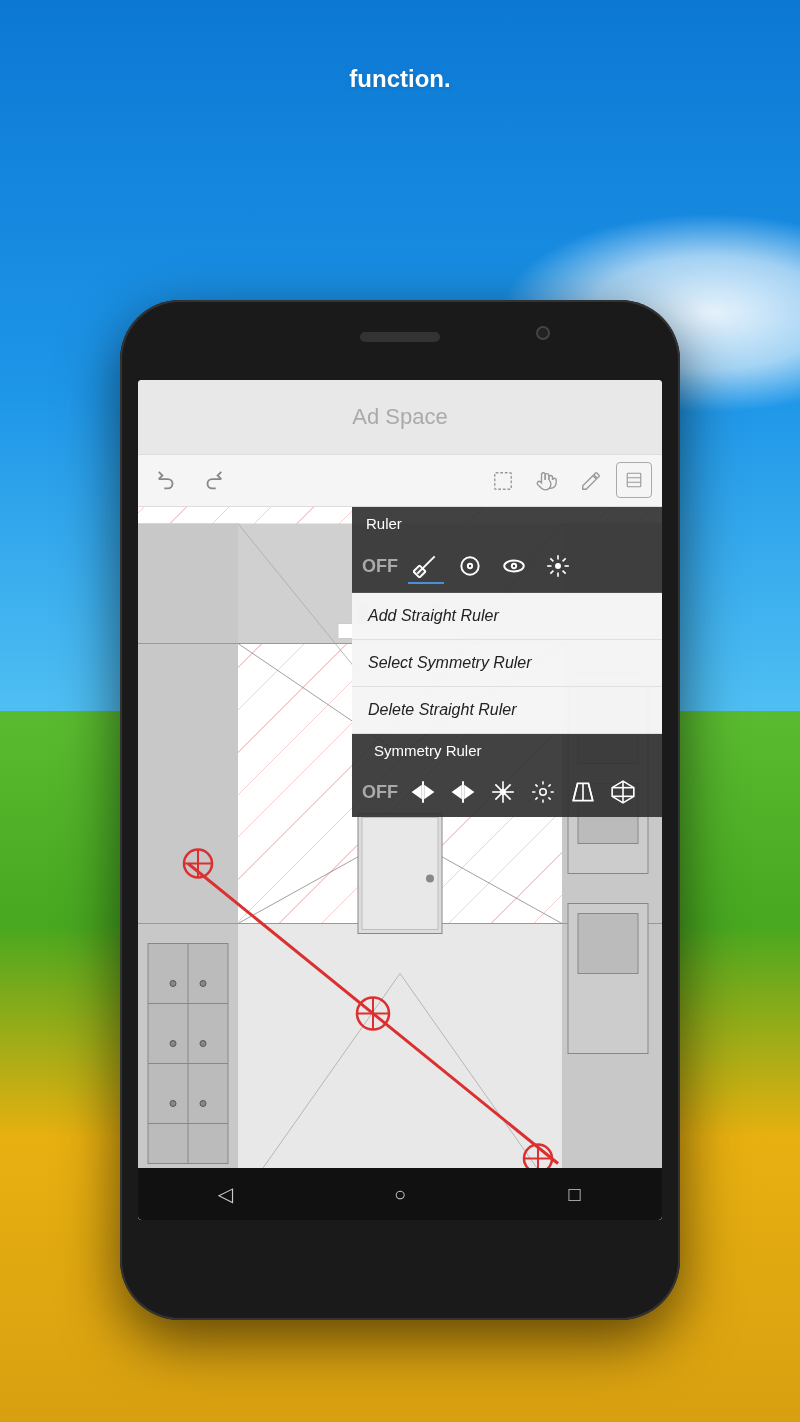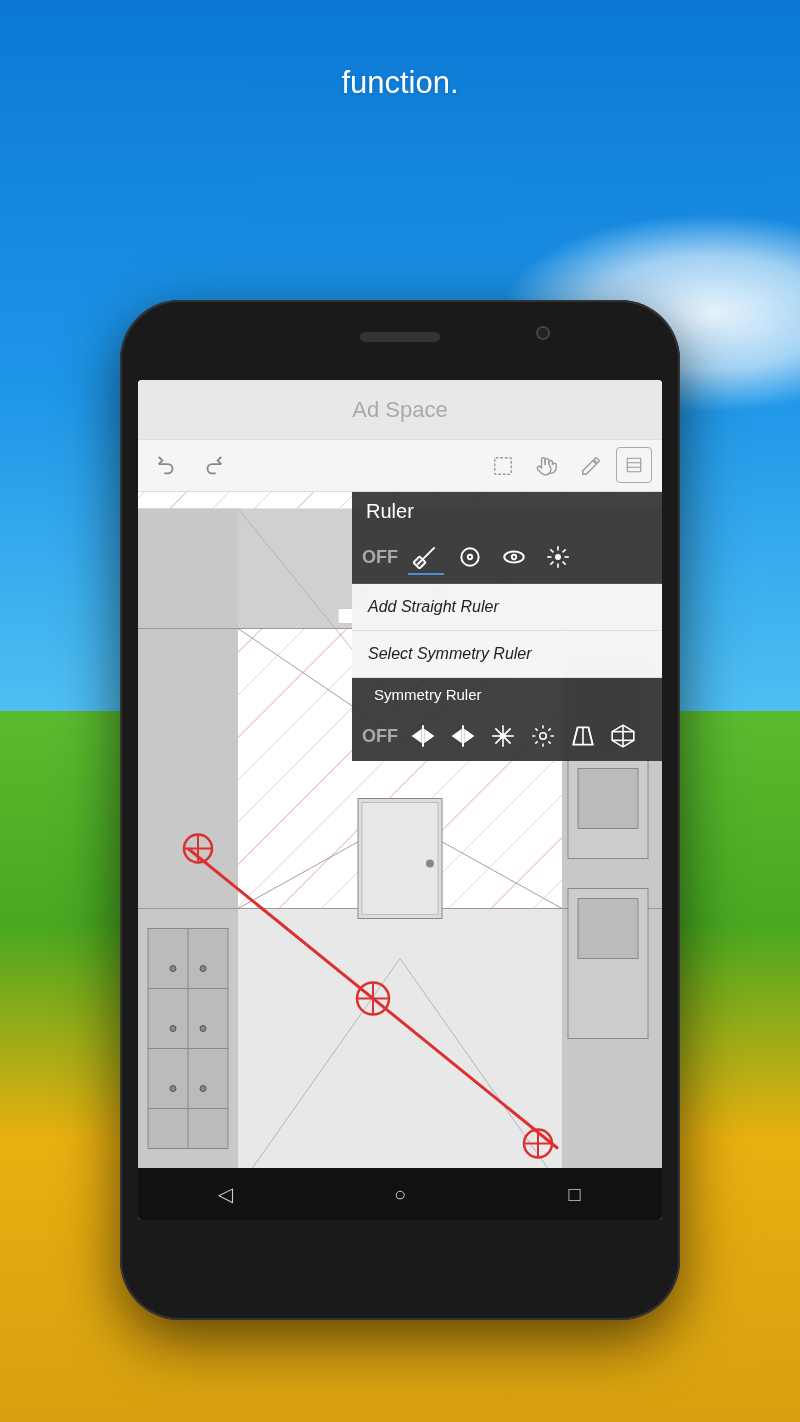--- a/index.html
+++ b/index.html
@@ -53,22 +53,22 @@
 
     .header-title {
       font-size: 52px;
       font-weight: 900;
       color: white;
       text-shadow: 0 2px 8px rgba(0,0,0,0.2);
       letter-spacing: 1px;
     }
 
     .header-subtitle {
-      font-size: 31px;
-      font-weight: 400;
+      font-size: 24px;
+      font-weight: 700;
       color: white;
       margin-top: 5px;
       text-shadow: 0 1px 4px rgba(0,0,0,0.15);
     }
 
     
     .phone-wrapper {
       position: absolute;
       top: 300px;
       left: 50%;
@@ -128,21 +128,21 @@
       height: 100%;
       background: #f0f0f0;
       overflow: hidden;
       position: relative;
       border-radius: 4px;
     }
 
     
     .ad-space {
       width: 100%;
-      height: 60px;
+      height: 75px;
       background: #e8e8e8;
       display: flex;
       align-items: center;
       justify-content: center;
       border-bottom: 1px solid #ddd;
     }
 
     .ad-text {
       font-size: 22px;
       color: #aaa;
@@ -224,21 +224,21 @@
       right: 0;
       width: 310px;
       background: transparent;
       z-index: 50;
     }
 
     .ruler-section-header {
       background: rgba(50,50,50,0.92);
       padding: 8px 14px;
       color: white;
-      font-size: 20px;
+      font-size: 15px;
       font-weight: 500;
     }
 
     .ruler-tools-row {
       background: rgba(50,50,50,0.92);
       padding: 8px 10px;
       display: flex;
       align-items: center;
       gap: 8px;
       border-bottom: 1px solid rgba(255,255,255,0.1);
@@ -515,20 +515,21 @@
                 <line x1="4.93" y1="4.93" x2="7.76" y2="7.76"></line>
                 <line x1="16.24" y1="16.24" x2="19.07" y2="19.07"></line>
                 <line x1="19.07" y1="4.93" x2="16.24" y2="7.76"></line>
                 <line x1="7.76" y1="16.24" x2="4.93" y2="19.07"></line>
               </svg>
             </div>
           </div>
 
           <div class="ruler-menu-item">Add Straight Ruler</div>
           <div class="ruler-menu-item">Select Symmetry Ruler</div>
+          <div class="ruler-menu-item">Delete Straight Ruler</div>
 
           <div class="symmetry-section-header">
             <span>Symmetry Ruler</span>
           </div>
           <div class="symmetry-tools-row">
             <span class="ruler-off-label">OFF</span>
             <div class="sym-tool-icon">
               <svg width="26" height="26" viewBox="0 0 24 24" fill="none" stroke="white" stroke-width="1.8">
                 <line x1="12" y1="2" x2="12" y2="22"></line>
                 <polygon points="3,12 10,7 10,17" fill="white"></polygon>

